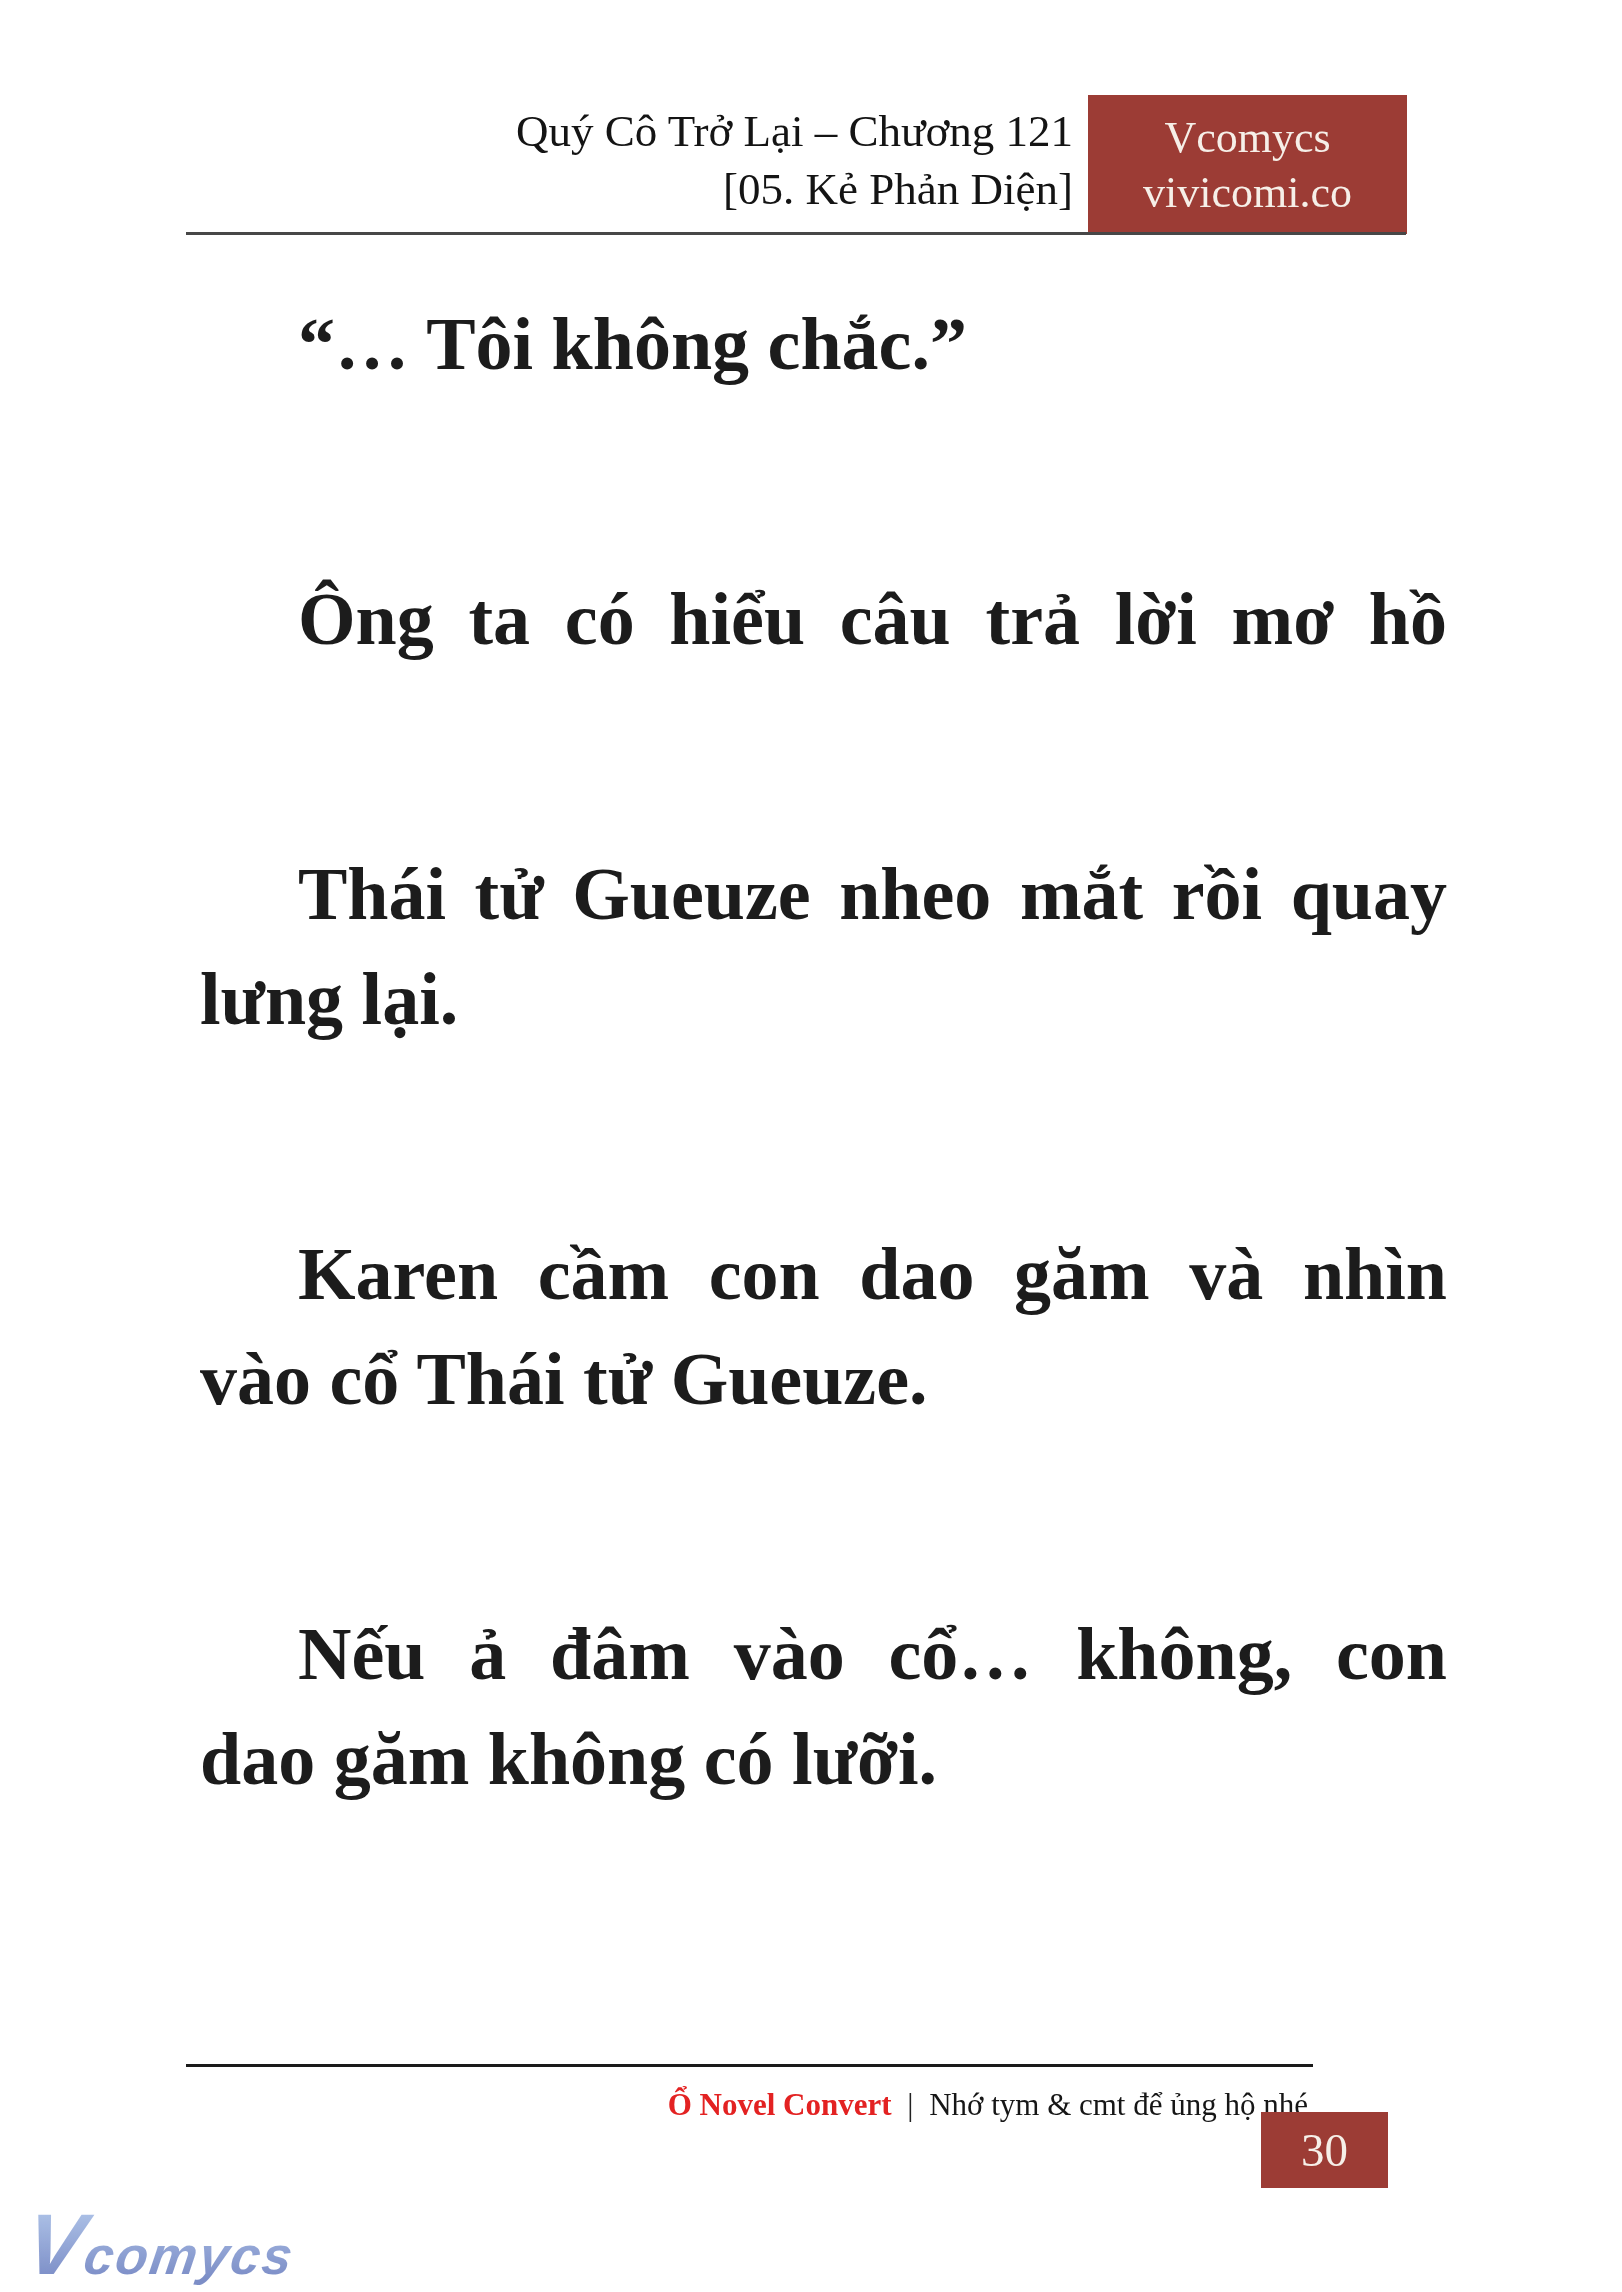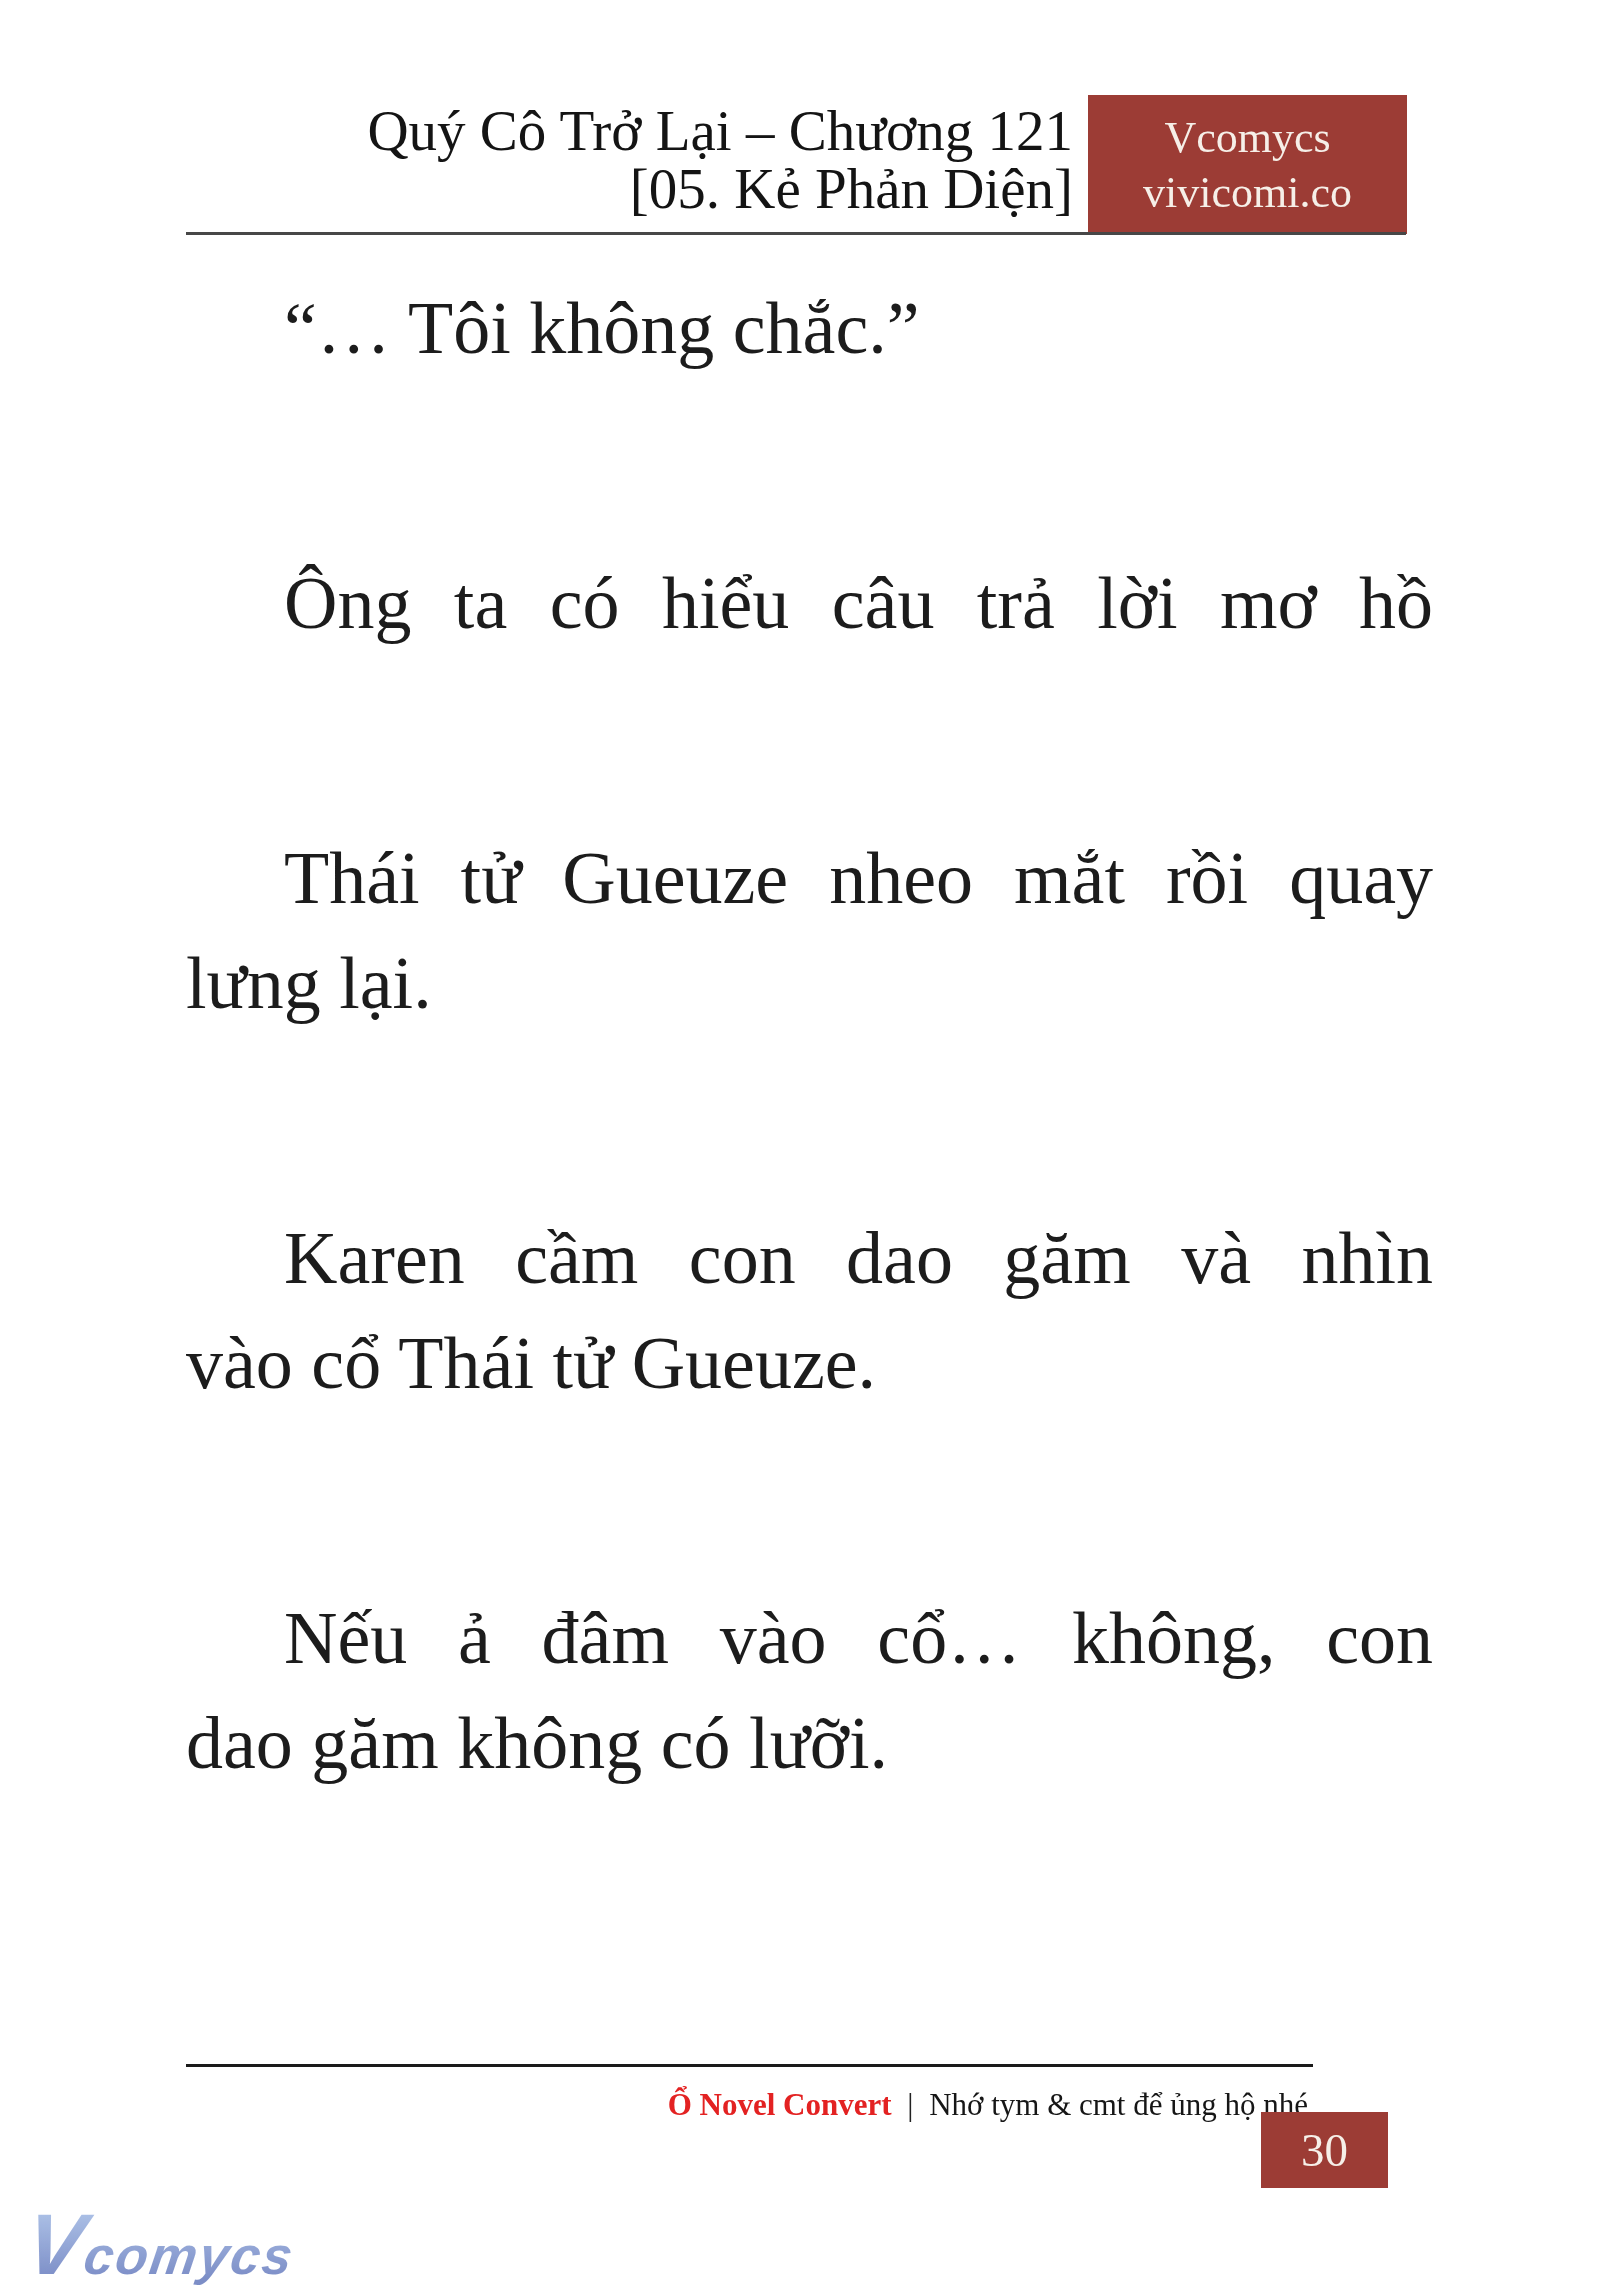--- a/index.html
+++ b/index.html
@@ -19,21 +19,21 @@
     font-family: "Liberation Serif", "DejaVu Serif", serif;
     color: var(--ink);
   }
 
   
   .header-titles {
     position: absolute;
     top: 102px;
     right: 549px;
     text-align: right;
-    font-size: 57px;
+    font-size: 45px;
     line-height: 58px;
     color: #141414;
     white-space: nowrap;
   }
   .brand-box {
     position: absolute;
     left: 1088px;
     top: 95px;
     width: 319px;
     height: 139px;
@@ -52,24 +52,25 @@
     left: 186px;
     top: 232px;
     width: 1220px;
     height: 2.9px;
     background: #474747;
   }
 
   
   .body-text {
     position: absolute;
-    left: 186px;
+    left: 200px;
     top: 236px;
     width: 1247px;
-    padding-top: 40px;
+    padding-top: 56px;
+    font-weight: bold;
   }
   .para { margin-bottom: 170px; }
   .para:last-child { margin-bottom: 0; }
   .line {
     font-size: 74px;
     line-height: 105px;
     color: var(--ink);
     text-align: left;
   }
   .line.first { padding-left: 98px; }

